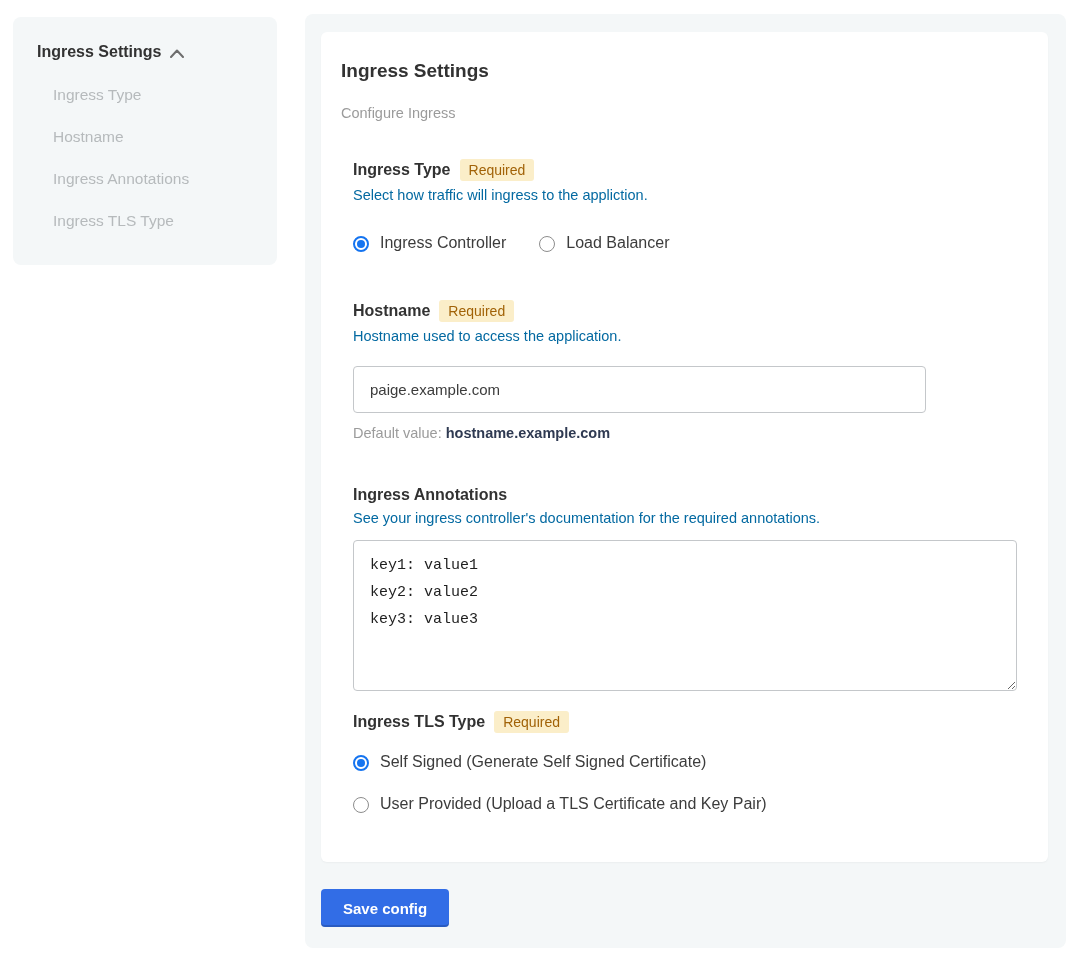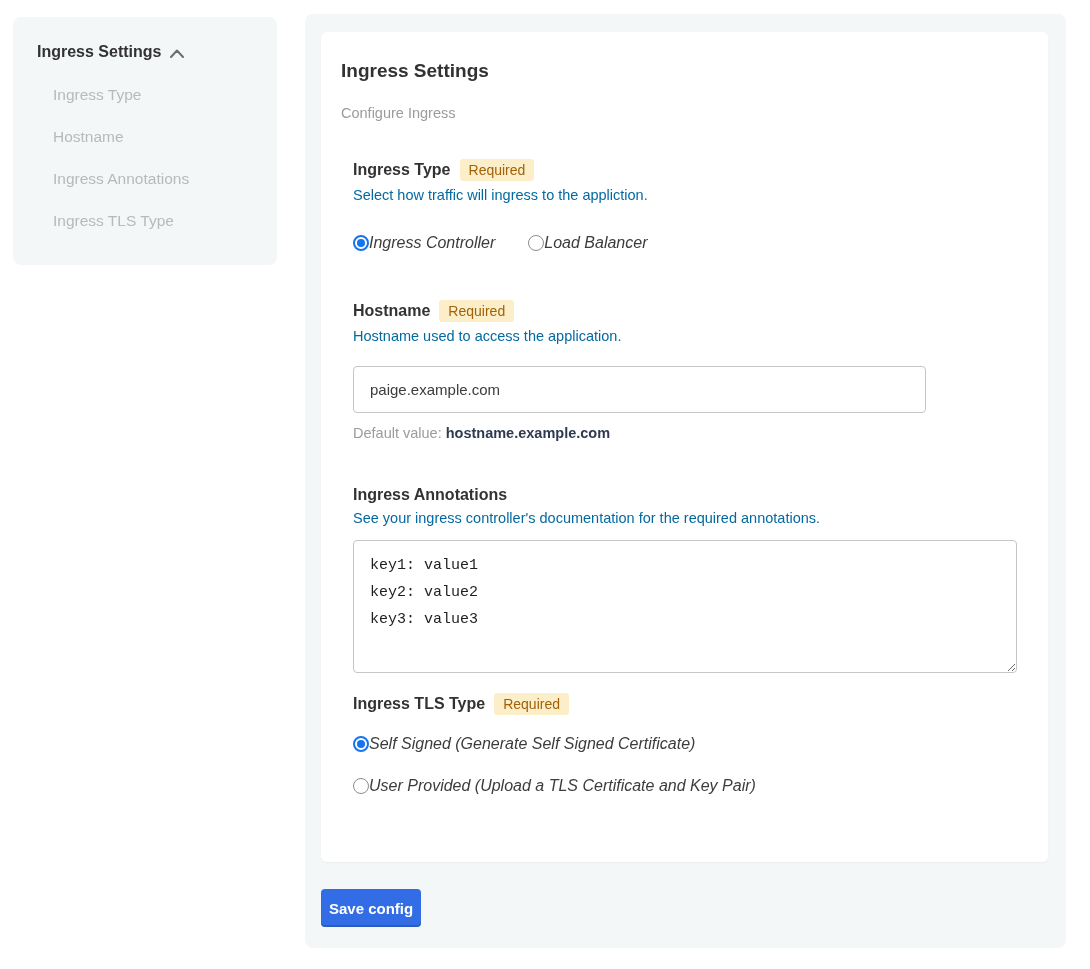--- a/index.html
+++ b/index.html
@@ -38,21 +38,21 @@
   .section-label { font-size: 16px; font-weight: 700; color: #323232; }
   .badge {
     background: #fbeec9; color: #a16207; font-size: 14px; font-weight: 400;
     padding: 3px 9px; border-radius: 3px; line-height: 16px;
   }
   .help { margin-top: 6px; font-size: 14.5px; color: #0369a1; }
 
   .sec-ingress-type { margin-top: 38px; }
   .radio-row { margin-top: 31px; display: flex; align-items: center; gap: 33px; }
   .radio-col { margin-top: 20px; display: flex; flex-direction: column; gap: 24px; }
-  .radio-option { display: flex; align-items: center; cursor: pointer; font-style: italic; }
+  .radio-option { display: flex; align-items: flex-end; gap: 11px; cursor: pointer; }
   .radio-label { font-size: 16px; color: #3c3c3c; }
   .radio {
     width: 16px; height: 16px; border-radius: 50%;
     border: 1.5px solid #8d8d8d; background: #fff; position: relative; flex: 0 0 16px;
   }
   .radio.checked { border: 2px solid #1574f0; }
   .radio.checked::after {
     content: ""; position: absolute; left: 50%; top: 50%;
     width: 8px; height: 8px; margin: -4px 0 0 -4px;
     border-radius: 50%; background: #1574f0;
@@ -63,33 +63,33 @@
     display: block; margin-top: 22px; width: 573px; height: 47px;
     border: 1px solid #c4c7ca; border-radius: 4px; background: #fff;
     font-family: "Liberation Sans", sans-serif; font-size: 15px; color: #3c3c3c;
     padding: 0 16px; outline: none;
   }
   .default-line { margin-top: 12px; font-size: 14.5px; color: #9b9b9b; }
   .default-value { color: #2f3a52; font-weight: 700; }
 
   .sec-annotations { margin-top: 45px; }
   .code-textarea {
-    display: block; margin-top: 14px; width: 664px; height: 133px;
+    display: block; margin-top: 14px; width: 664px; height: 151px;
     border: 1px solid #c4c7ca; border-radius: 4px; background: #fff;
     font-family: "Liberation Mono", monospace; font-size: 15px; line-height: 27px;
     color: #1f1f1f; padding: 11px 16px; outline: none; resize: both;
   }
 
   .sec-tls { margin-top: 20px; }
 
   .save-btn {
     margin-top: 27px; margin-left: 0; display: inline-block;
     background: #326de6; color: #ffffff; font-family: "Liberation Sans", sans-serif;
     font-size: 15px; font-weight: 700; border: none; border-radius: 4px;
-    height: 38px; padding: 0 8px; cursor: pointer;
+    height: 38px; padding: 0 22px; cursor: pointer;
     box-shadow: inset 0 -2px 0 rgba(0,0,0,0.16);
   }
 </style>
 </head>
 <body>
 
 <aside class="sidebar">
   <div class="sidebar-header">
     <span>Ingress Settings</span>
     <svg class="chevron" viewBox="0 0 14 9">

